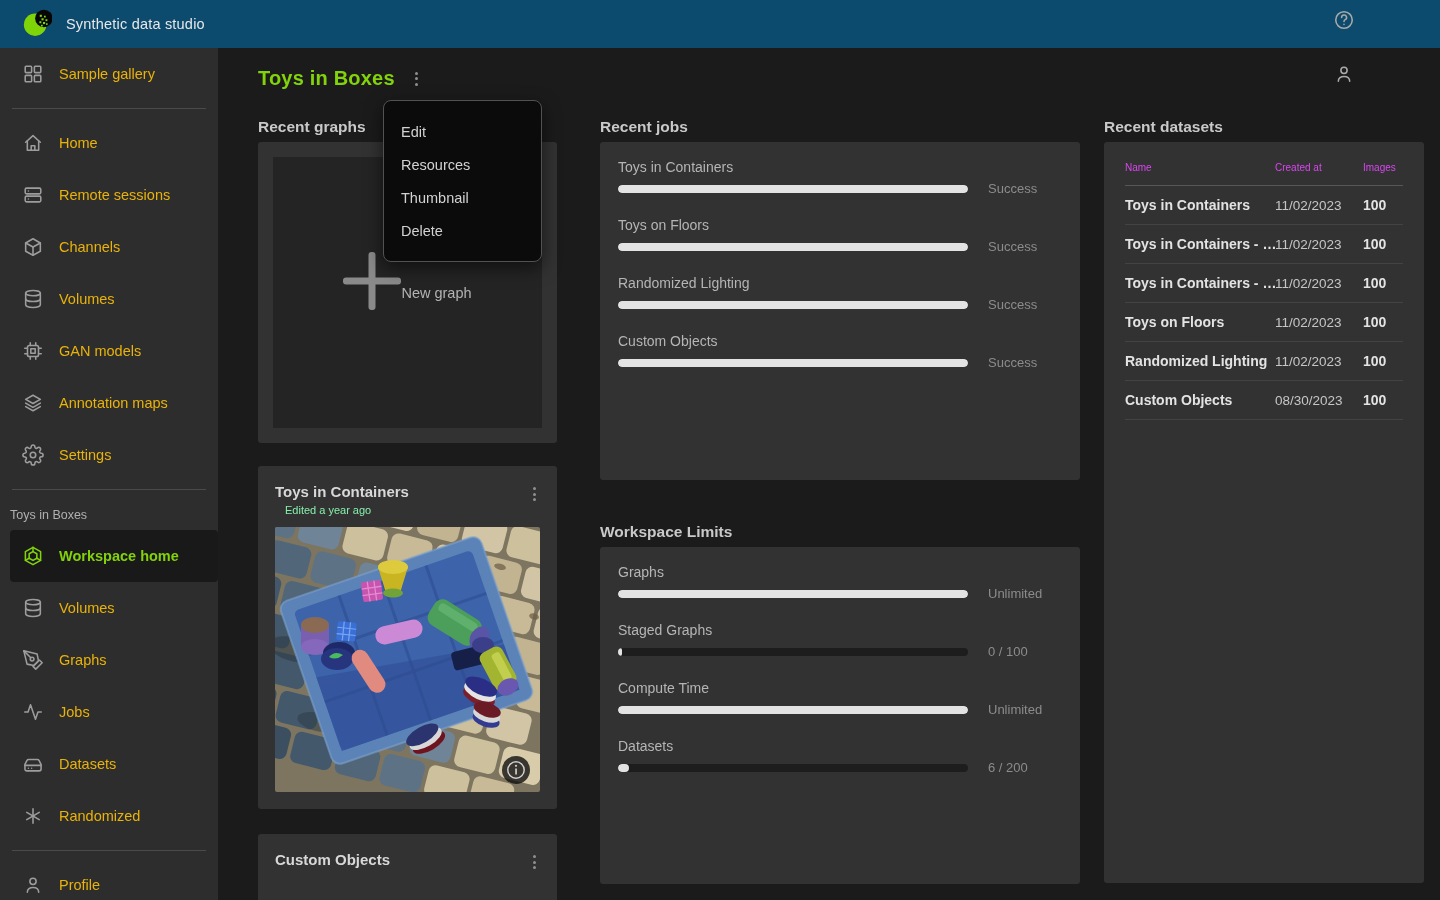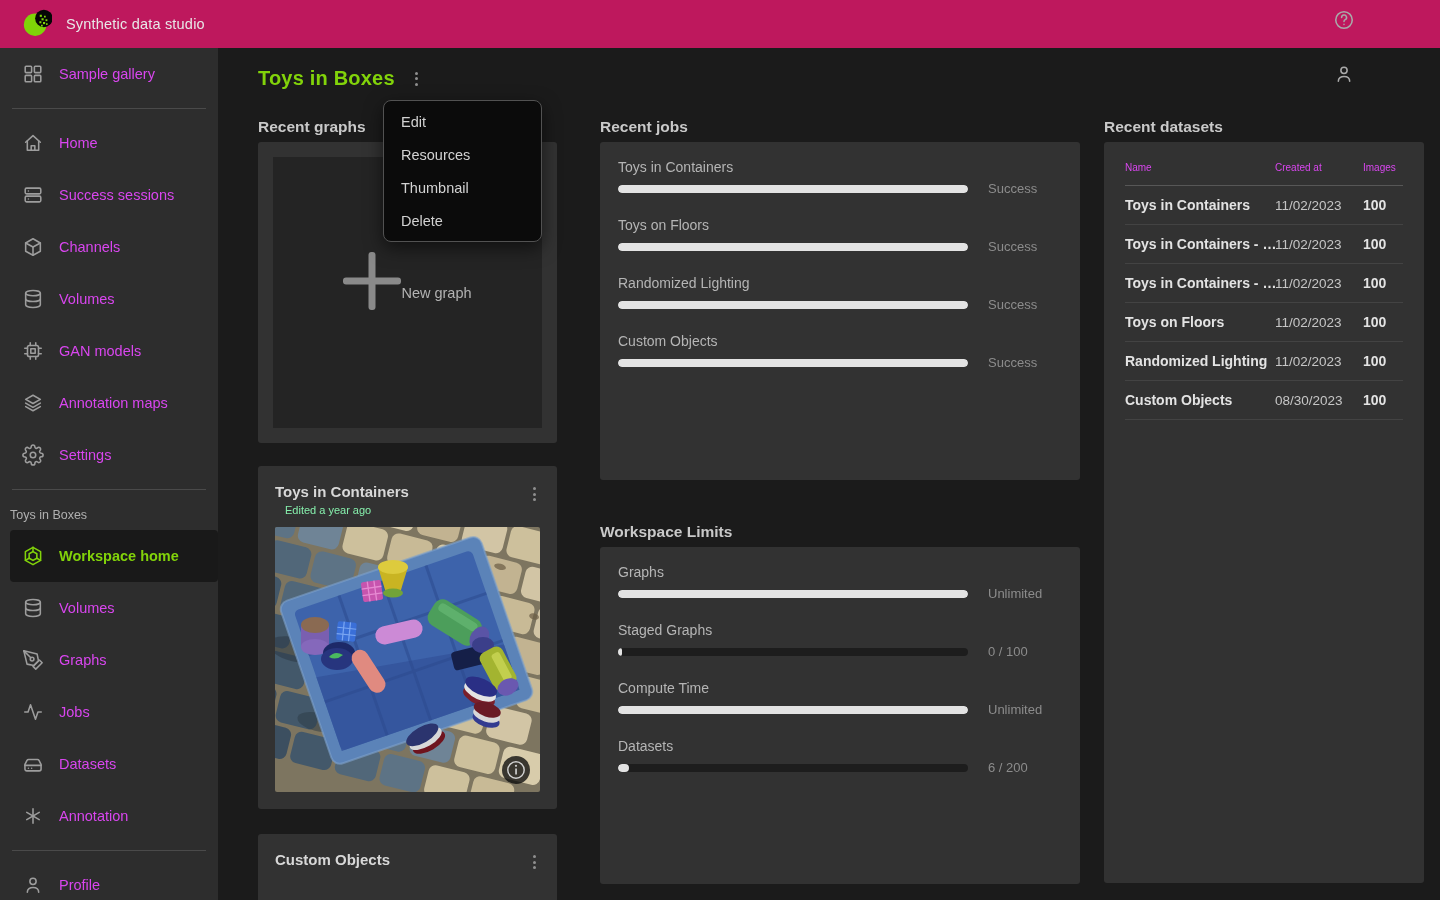--- a/index.html
+++ b/index.html
@@ -1,33 +1,33 @@
 <!DOCTYPE html>
 <html><head>
 <meta charset="utf-8">
 <style>
   * { margin:0; padding:0; box-sizing:border-box; }
   html,body { width:1440px; height:900px; overflow:hidden; background:#1b1b1b;
     font-family:"Liberation Sans", sans-serif; }
   .stage { position:relative; width:1440px; height:900px; }
 
   
-  .topbar { position:absolute; left:0; top:0; width:1440px; height:48px; background:#be185d;
+  .topbar { position:absolute; left:0; top:0; width:1440px; height:48px; background:#0c4a6e;
     display:flex; align-items:center; padding:0 22px; z-index:40; }
   .logo { width:30px; height:30px; margin-right:14px; flex:0 0 auto; }
   .app-title { color:#e8e8e8; font-size:14.5px; letter-spacing:.2px; }
   .topbar-right { margin-left:auto; display:flex; align-items:center; gap:30px;flex-direction:column; }
   .org { display:flex; align-items:center; gap:8px; color:#d2d2d2; font-size:14.5px; cursor:pointer; }
   .icon-btn { width:24px; height:24px; display:flex; align-items:center; justify-content:center; cursor:pointer; }
   svg.ic { stroke:#a9a9a9; fill:none; stroke-width:1.7; stroke-linecap:round; stroke-linejoin:round; }
 
   
   .sidebar { position:absolute; left:0; top:48px; width:218px; height:852px; background:#2d2d2d; z-index:30; }
   .side-item { height:52px; display:flex; align-items:center; padding-left:22px; gap:15px; cursor:pointer; }
-  .side-item .lbl { color:#d946ef; font-size:14.5px; }
+  .side-item .lbl { color:#eab308; font-size:14.5px; }
   .side-item svg.ic { stroke:#9d9d9d; }
   .divider { height:1px; background:#4a4a4a; margin:8px 12px; }
   .ws-label { color:#b0b0b0; font-size:12.5px; padding:10px 0 8px 10px; }
   .side-item.active { background:#191919; border-radius:4px; margin:0 0 0 10px; padding-left:12px; }
   .side-item.active .lbl { color:#82d30a; font-weight:bold; }
   .side-item.active svg.ic { stroke:#82d30a; }
 
   
   .main { position:absolute; left:218px; top:48px; width:1222px; height:852px; background:#1b1b1b; overflow:hidden; }
   .page-title-row { position:absolute; left:40px; top:19px; display:flex; align-items:center; gap:16px; }
@@ -75,21 +75,21 @@
   .tbl-row { display:grid; grid-template-columns:150px 88px 1fr; align-items:center; }
   .tbl-head { padding-bottom:12px; border-bottom:1px solid #575757; }
   .tbl-head span { color:#d946ef; font-size:10px; }
   .tbl-body .tbl-row { height:39px; border-bottom:1px solid #434343; cursor:pointer; }
   .cell-name { color:#e3e3e3; font-size:14px; font-weight:bold; white-space:nowrap; overflow:hidden; }
   .cell-date { color:#c6c6c6; font-size:13.5px; }
   .cell-imgs { color:#e3e3e3; font-size:14px; font-weight:bold; }
 
   
   .ctx-menu { position:absolute; left:383px; top:100px; width:159px; background:#0b0b0b;
-    border:1px solid #525252; border-radius:8px; padding:4px 0; z-index:50;
+    border:1px solid #525252; border-radius:8px; padding:14px 0; z-index:50;
     box-shadow:0 6px 18px rgba(0,0,0,.55); }
   .ctx-item { height:33px; display:flex; align-items:center; padding-left:17px;
     color:#d2d2d2; font-size:14.5px; cursor:pointer; }
 </style>
 </head>
 <body>
 
 <div class="stage">
 
   <div class="topbar">
@@ -151,21 +151,21 @@
       </svg>
       <span class="lbl">Home</span>
     </div>
     <div class="side-item">
       <svg class="ic" width="22" height="22" viewBox="0 0 24 24">
         <rect x="3.5" y="4.5" width="17" height="6.3" rx="1.5"></rect>
           <rect x="3.5" y="13.2" width="17" height="6.3" rx="1.5"></rect>
         <line x1="7" y1="7.6" x2="7.01" y2="7.6"></line>
           <line x1="7" y1="16.3" x2="7.01" y2="16.3"></line>
       </svg>
-      <span class="lbl">Success sessions</span>
+      <span class="lbl">Remote sessions</span>
     </div>
     <div class="side-item">
       <svg class="ic" width="22" height="22" viewBox="0 0 24 24">
         <path d="M12 3l8 4.6v9L12 21l-8-4.4v-9L12 3z"></path>
           <path d="M4 7.6 12 12l8-4.4"></path>
           <line x1="12" y1="12" x2="12" y2="21"></line>
       </svg>
       <span class="lbl">Channels</span>
     </div>
     <div class="side-item">
@@ -251,21 +251,21 @@
           <line x1="10.5" y1="16.6" x2="10.51" y2="16.6"></line>
       </svg>
       <span class="lbl">Datasets</span>
     </div>
     <div class="side-item">
       <svg class="ic" width="22" height="22" viewBox="0 0 24 24">
         <line x1="12" y1="4" x2="12" y2="20"></line>
           <line x1="5.2" y1="8" x2="18.8" y2="16"></line>
           <line x1="18.8" y1="8" x2="5.2" y2="16"></line>
       </svg>
-      <span class="lbl">Annotation</span>
+      <span class="lbl">Randomized</span>
     </div>
 
     <div class="divider"></div>
     <div class="side-item">
       <svg class="ic" width="22" height="22" viewBox="0 0 24 24">
         <circle cx="12" cy="8" r="3.4"></circle>
           <path d="M5.8 20c0-3.5 2.8-5.3 6.2-5.3s6.2 1.8 6.2 5.3"></path>
       </svg>
       <span class="lbl">Profile</span>
     </div>

